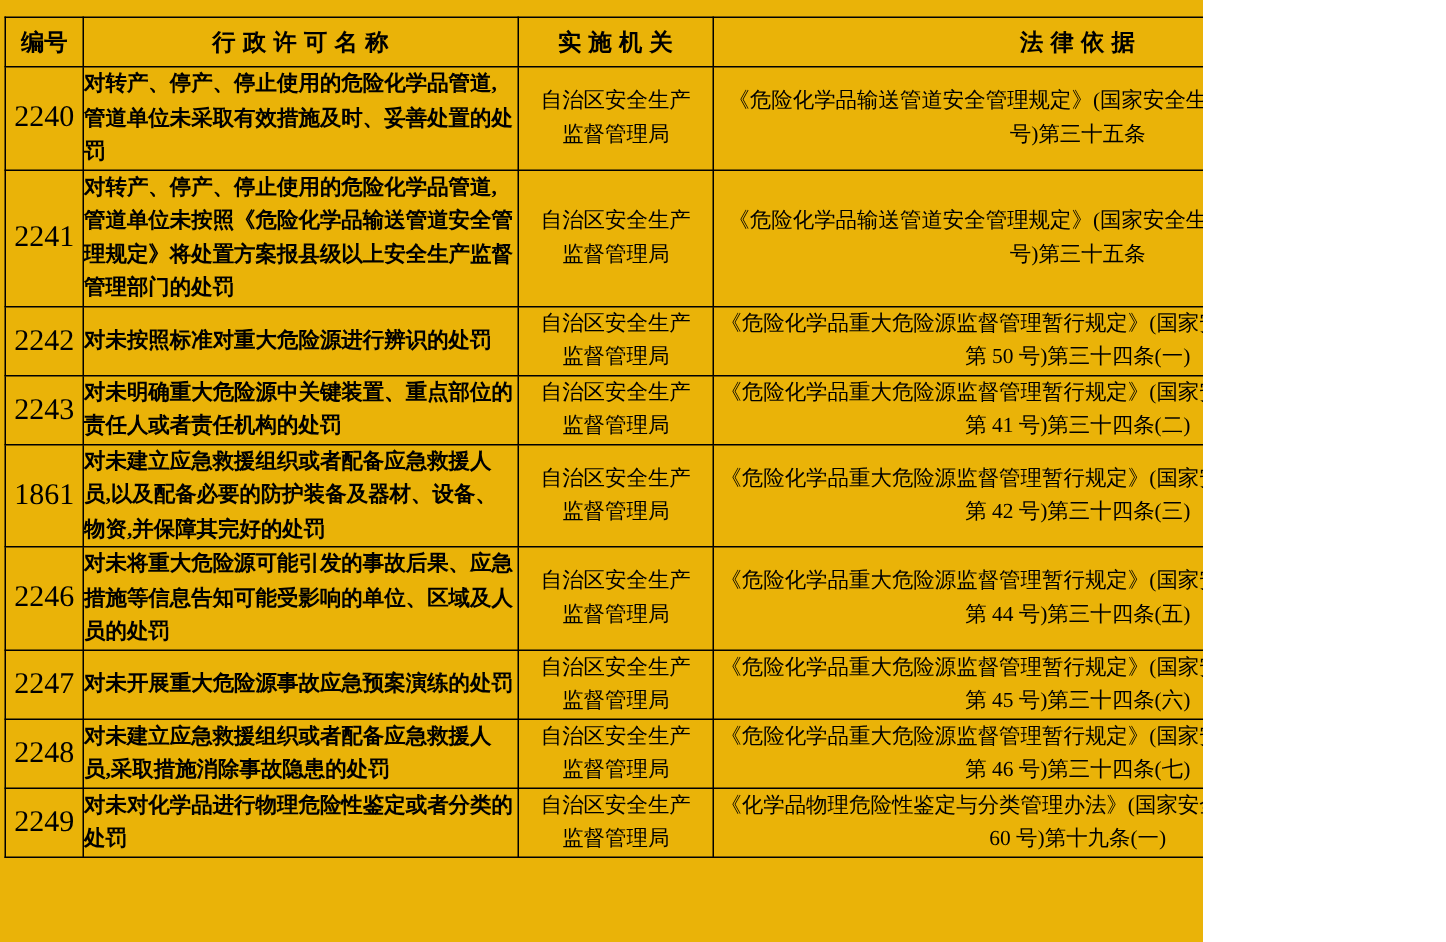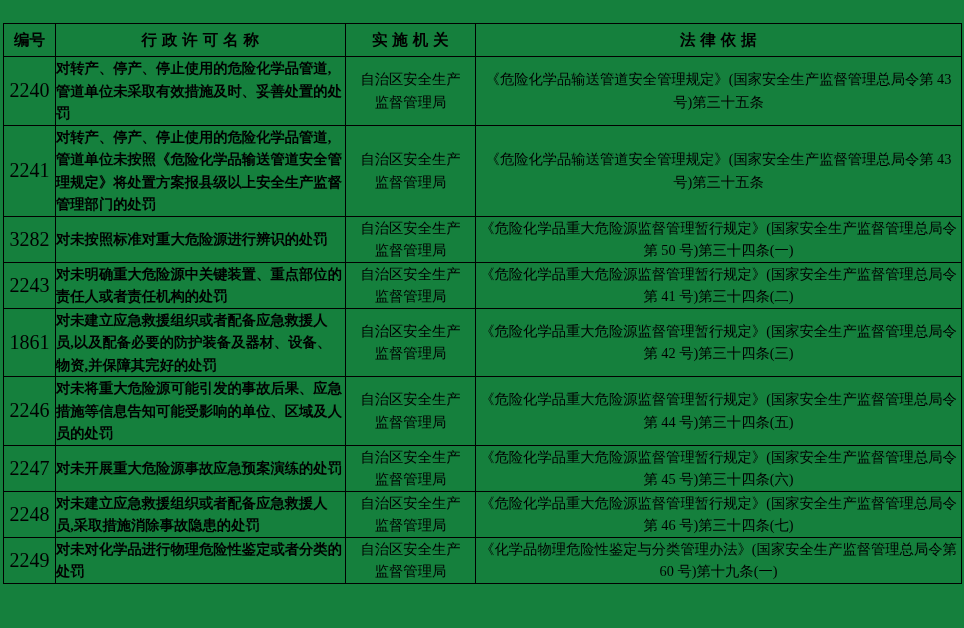--- a/index.html
+++ b/index.html
@@ -5,26 +5,26 @@
   html, body {
     margin: 0;
     padding: 0;
     background: #ffffff;
   }
   body {
     font-family: "Liberation Serif", "DejaVu Serif", serif;
     color: #000000;
   }
   #page {
-    width: 964px;
+    width: 802px;
     height: 628px;
     position: relative;
     box-sizing: border-box;
-    padding: 23px 3px 3px 3px;
-    background: #15803d;
+    padding: 11px 3px 3px 3px;
+    background: #eab308;
     overflow: hidden;
   }
   table.permit-table {
     border-collapse: collapse;
     width: 958px;
     margin: 0 auto;
     table-layout: fixed;
   }
   table.permit-table td, table.permit-table th {
     border: 1px solid #000000;
@@ -106,21 +106,21 @@
       <tr>
         <td class="cell-num">2241</td>
         <td class="cell-name">对转产、停产、停止使用的危险化学品管道,管道单位未按照《危险化学品输送管道安全管理规定》将处置方案报县级以上安全生产监督管理部门的处罚</td>
         <td class="cell-org">
           <span class="org-line">自治区安全生产</span>
           <span class="org-line">监督管理局</span>
         </td>
         <td class="cell-law">《危险化学品输送管道安全管理规定》(国家安全生产监督管理总局令第 43 号)第三十五条</td>
       </tr>
       <tr>
-        <td class="cell-num">3282</td>
+        <td class="cell-num">2242</td>
         <td class="cell-name">对未按照标准对重大危险源进行辨识的处罚</td>
         <td class="cell-org">
           <span class="org-line">自治区安全生产</span>
           <span class="org-line">监督管理局</span>
         </td>
         <td class="cell-law">《危险化学品重大危险源监督管理暂行规定》(国家安全生产监督管理总局令第 50 号)第三十四条(一)</td>
       </tr>
       <tr>
         <td class="cell-num">2243</td>
         <td class="cell-name">对未明确重大危险源中关键装置、重点部位的责任人或者责任机构的处罚</td>

